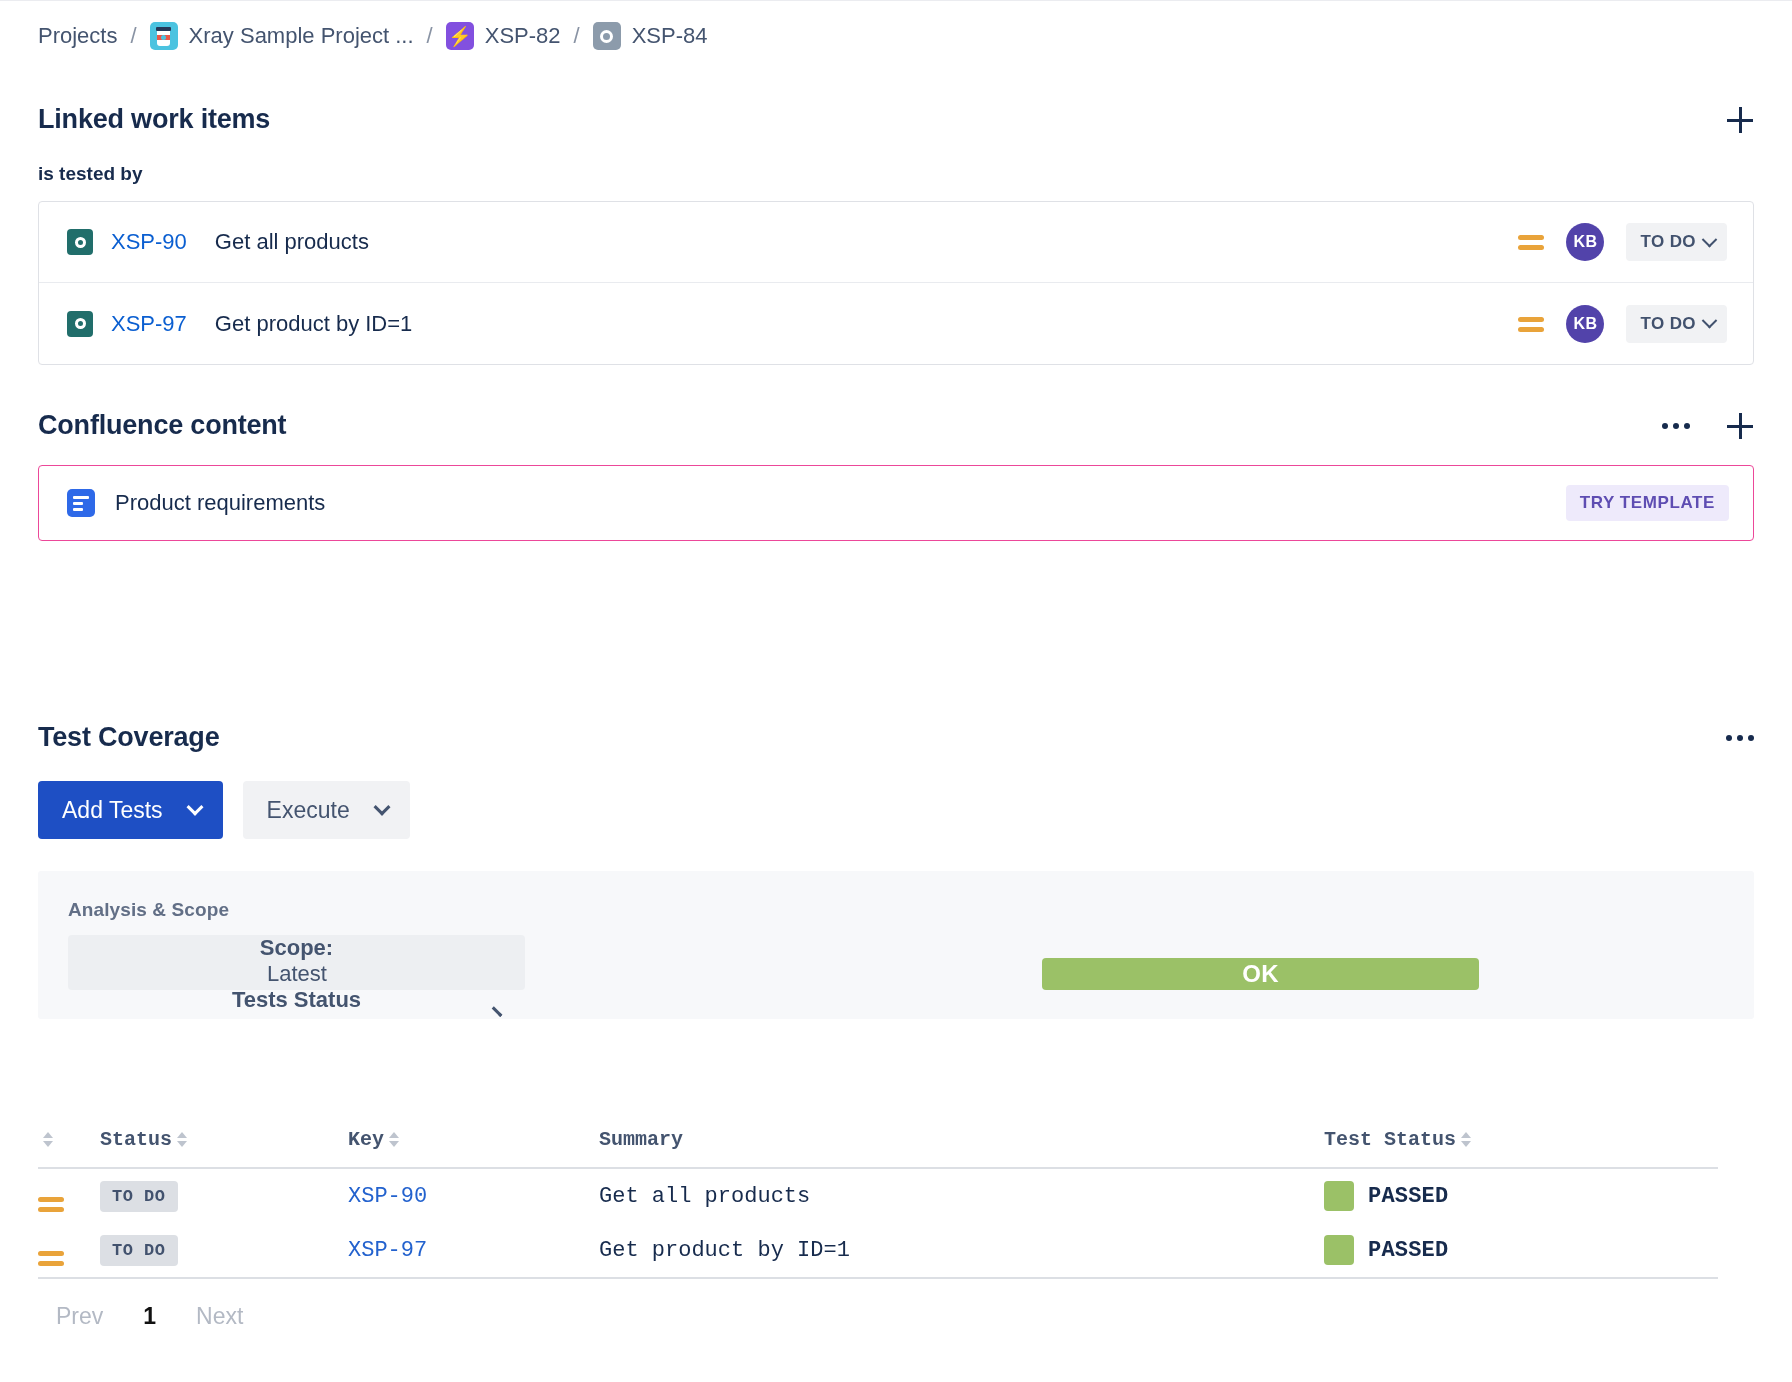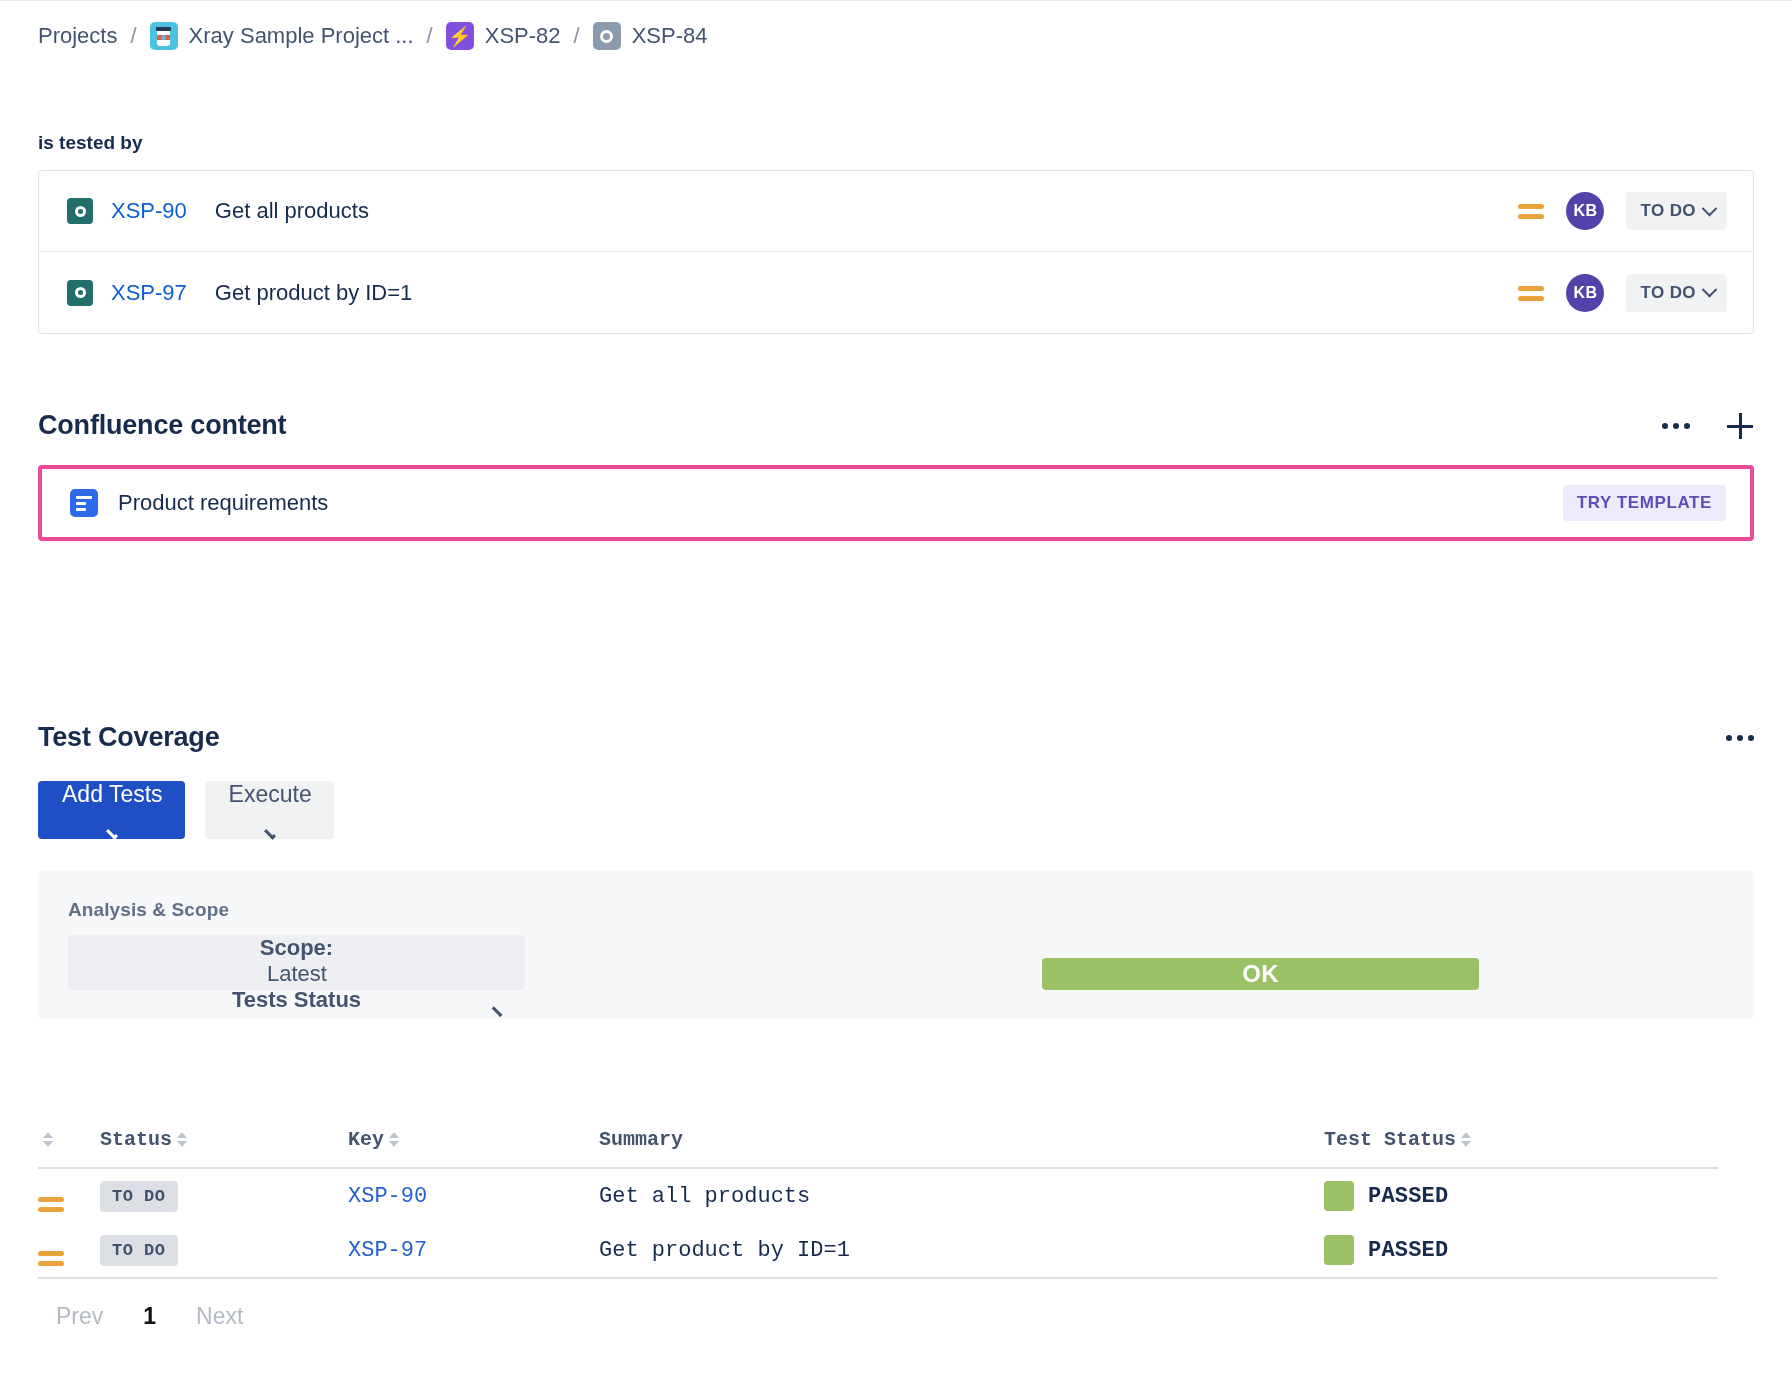--- a/index.html
+++ b/index.html
@@ -169,21 +169,21 @@
     display:inline-block; width:11px; height:11px;
     border-right: 2.6px solid currentColor;
     border-bottom: 2.6px solid currentColor;
     transform: rotate(45deg) translate(-2px,-2px);
   }
 
   
   #confluence-section { top: 410px; width: 1716px; }
   .conf-card {
     margin-top: 24px;
-    border: 4px solid #ec4899; border-radius: 4px;
+    border: 1px solid #ec4899; border-radius: 4px;
     height: 76px;
     display: flex; align-items: center;
     padding: 0 24px 0 28px;
     background:#fff;
   }
   .conf-ico {
     width: 28px; height: 28px; border-radius: 5px;
     background: #2E69E8; flex:none; margin-right: 20px;
     display:flex; flex-direction:column; align-items:center; justify-content:center; gap:3px;
     padding: 5px 6px;
@@ -200,21 +200,20 @@
 
   
   #coverage-section { top: 722px; width: 1716px; }
   .btn-row { display: flex; gap: 20px; margin-top: 28px; }
   .btn {
     height: 58px; border-radius: 4px;
     display:flex; align-items:center; gap: 26px;
     padding: 0 22px 0 24px;
     font-size: 23px; cursor: pointer; border: none;
     font-family: inherit;
-    flex-direction: column;
   }
   .btn-primary { background: #1E4FC4; color:#fff; }
   .btn-secondary { background: #F1F2F4; color:#44546F; }
   .btn .chev { width:12px; height:12px; border-width:3px; }
 
   .analysis-panel {
     margin-top: 32px;
     background: #F7F8FA;
     border-radius: 3px;
     height: 148px;
@@ -331,20 +330,28 @@
 
     <span class="crumb">
       <span class="crumb-ico ico-test">
         <span class="ring"></span>
       </span>
       <span class="crumb-link">XSP-84</span>
     </span>
   </div>
 
   <div class="section" id="linked-section">
+    <div class="section-head">
+      <div class="section-title">Linked work items</div>
+      <div class="head-actions">
+        <div class="icon-btn">
+          <span class="plus-ico"></span>
+        </div>
+      </div>
+    </div>
 
     <div class="link-type">is tested by</div>
 
     <div class="link-card">
 
       <div class="link-row">
         <span class="type-ico">
             <span class="ring2"></span>
           </span>
         <span class="link-key">XSP-90</span>

